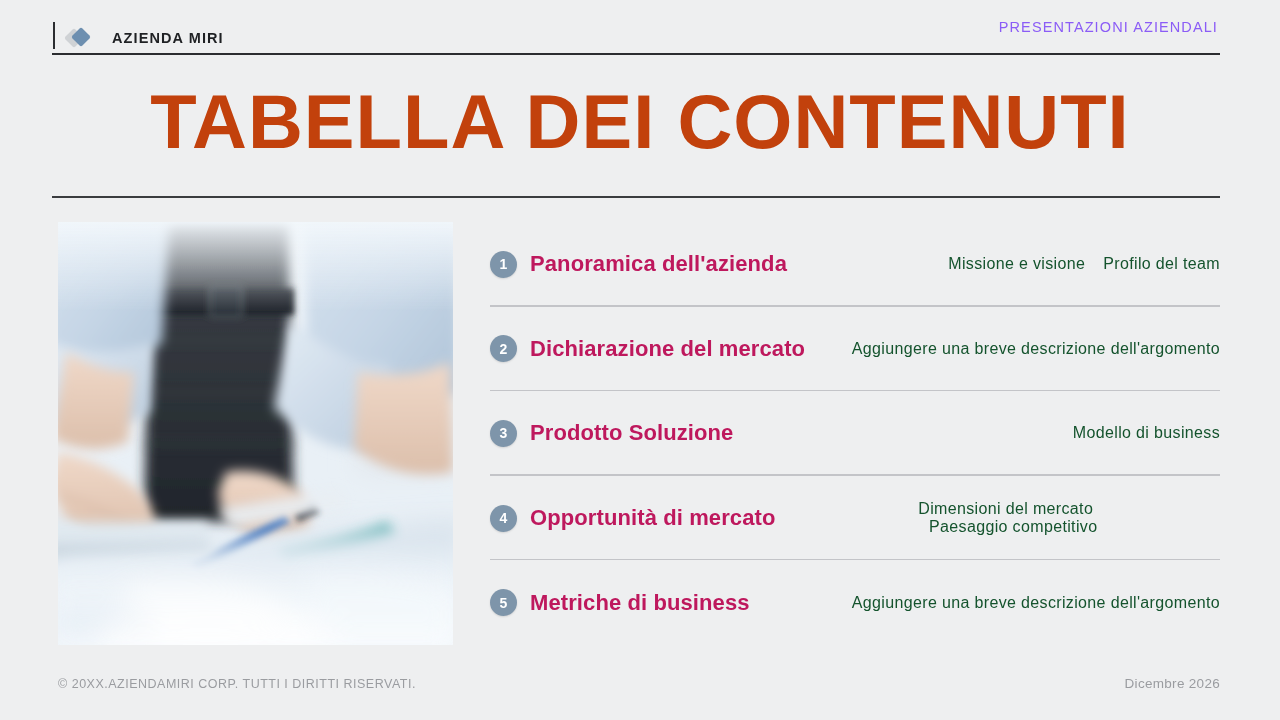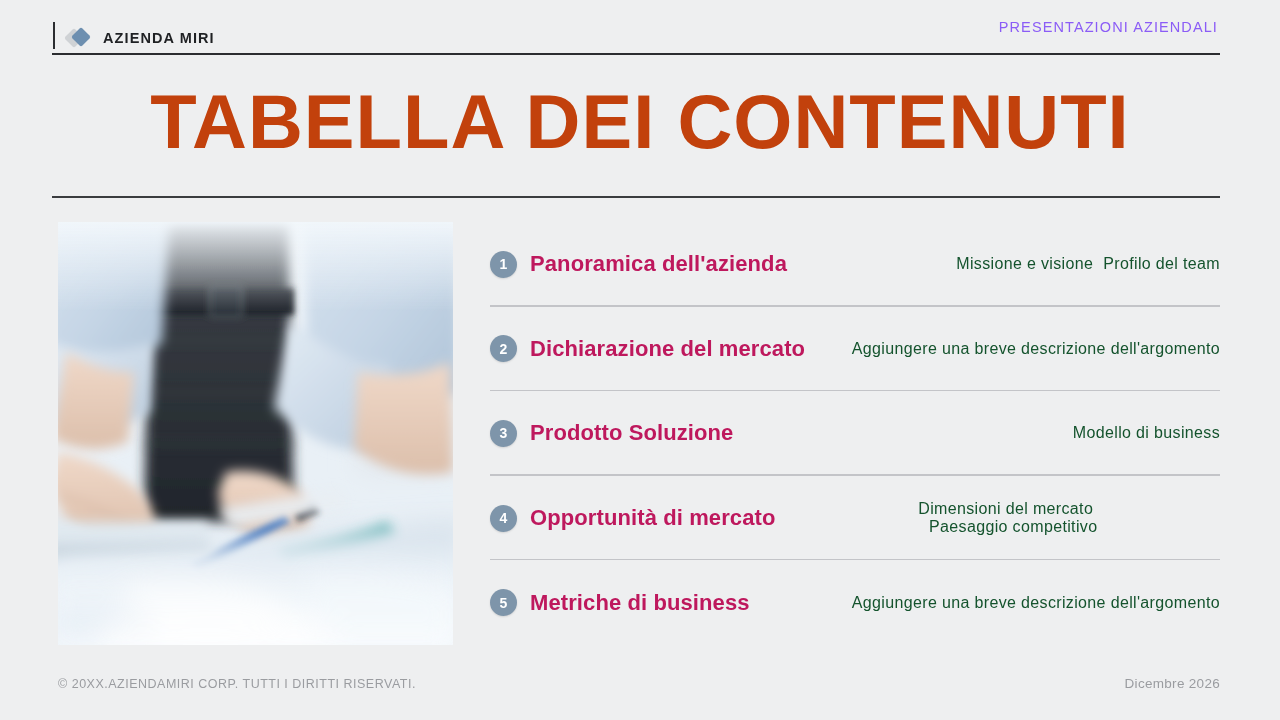--- a/index.html
+++ b/index.html
@@ -22,21 +22,21 @@
   .header {
     position:absolute;
     left:52px; top:0; width:1168px; height:55px;
   }
   .header-inner {
     position:absolute;
     left:0; top:0; right:0; height:53px;
     display:flex; align-items:center; justify-content:space-between;
   }
   .brand {
-    display:flex; align-items:center; gap:9px;
+    display:flex; align-items:center; gap:18px;
     padding-left:14px;
     margin-top:23px;
   }
   .brand-mark {
     position:relative;
     width:28px; height:22px;
     flex:0 0 auto;
   }
   .brand-mark .dia {
     position:absolute;
@@ -158,21 +158,21 @@
     white-space:nowrap;
     padding-left:16px;
   }
   .toc-sub {
     font-size:16px;
     color:#14532d;
     letter-spacing:0.35px;
   }
   .toc-subs.two-spread { justify-content:space-between;flex-direction:column; }
   .toc-subs.two-spread .toc-sub:first-child { margin-left:0; }
-  .toc-subs .toc-sub + .toc-sub { margin-left:10px; }
+  .toc-subs .toc-sub + .toc-sub { margin-left:18px; }
   .toc-subs.two-spread .toc-sub + .toc-sub { margin-left:15px; }
 
   
   .footer {
     position:absolute;
     left:58px; top:676px;
     width:1162px;
     display:flex; align-items:center; justify-content:space-between;
   }
   .footer-left {

